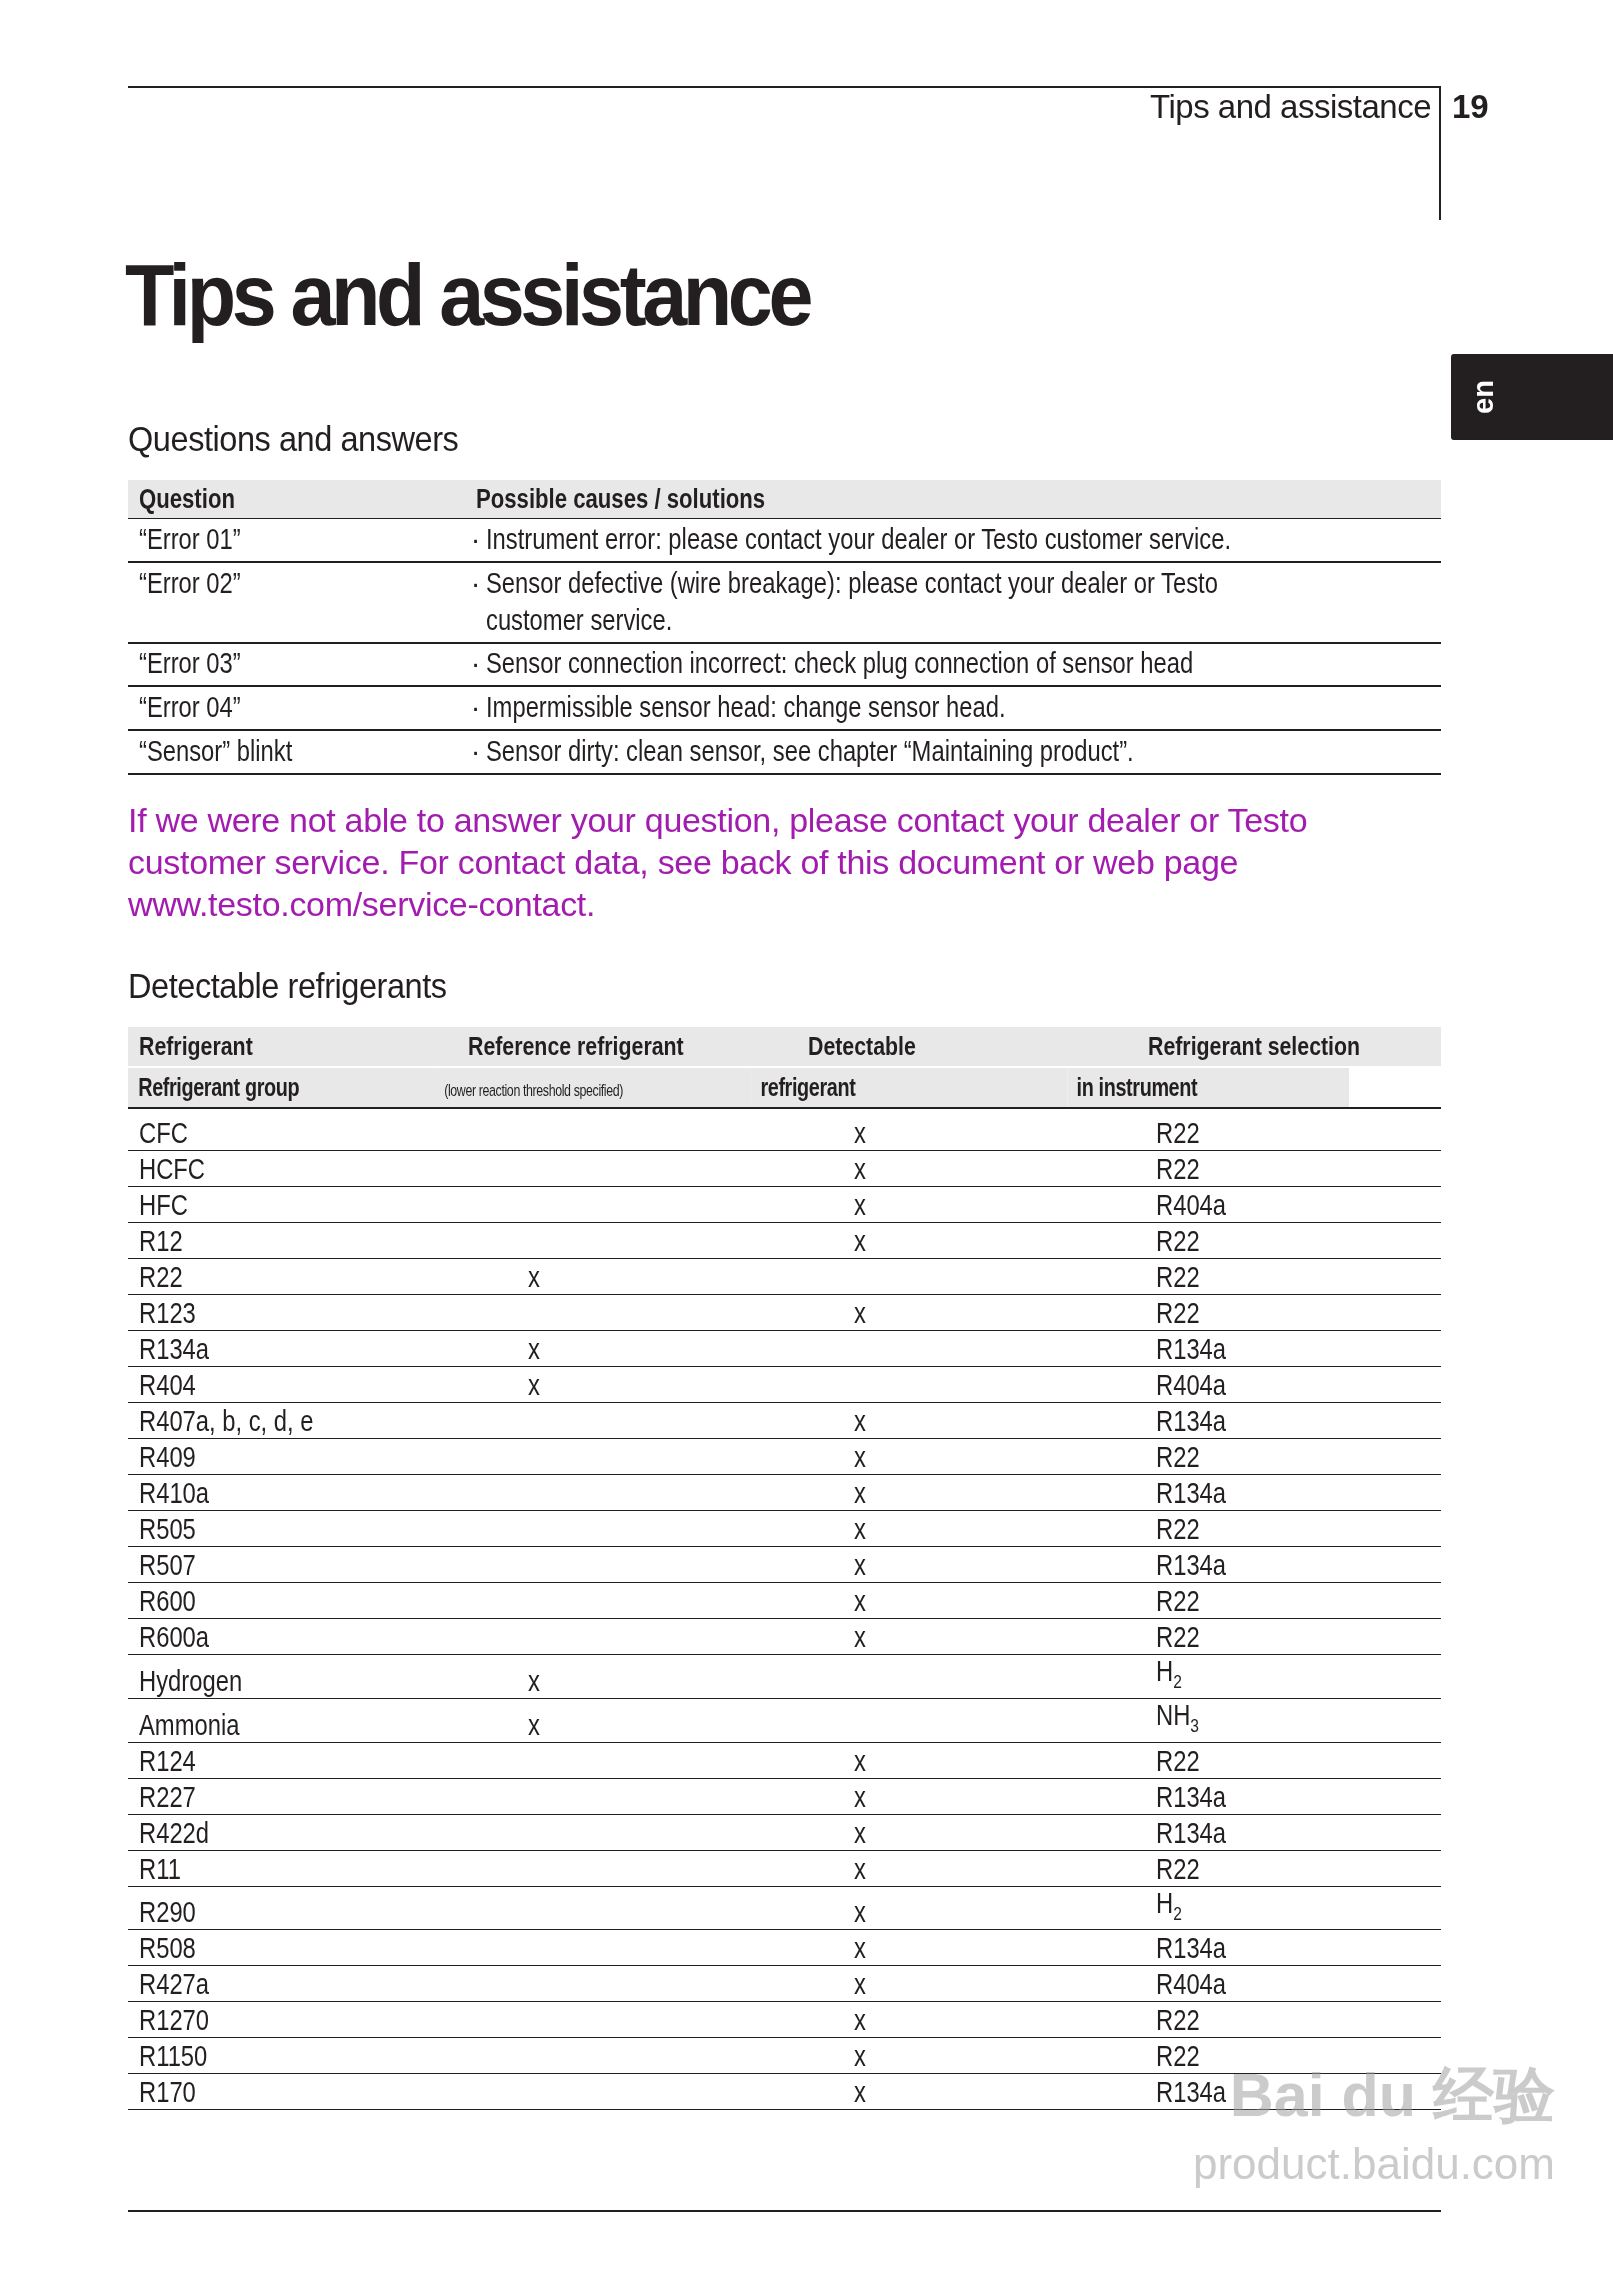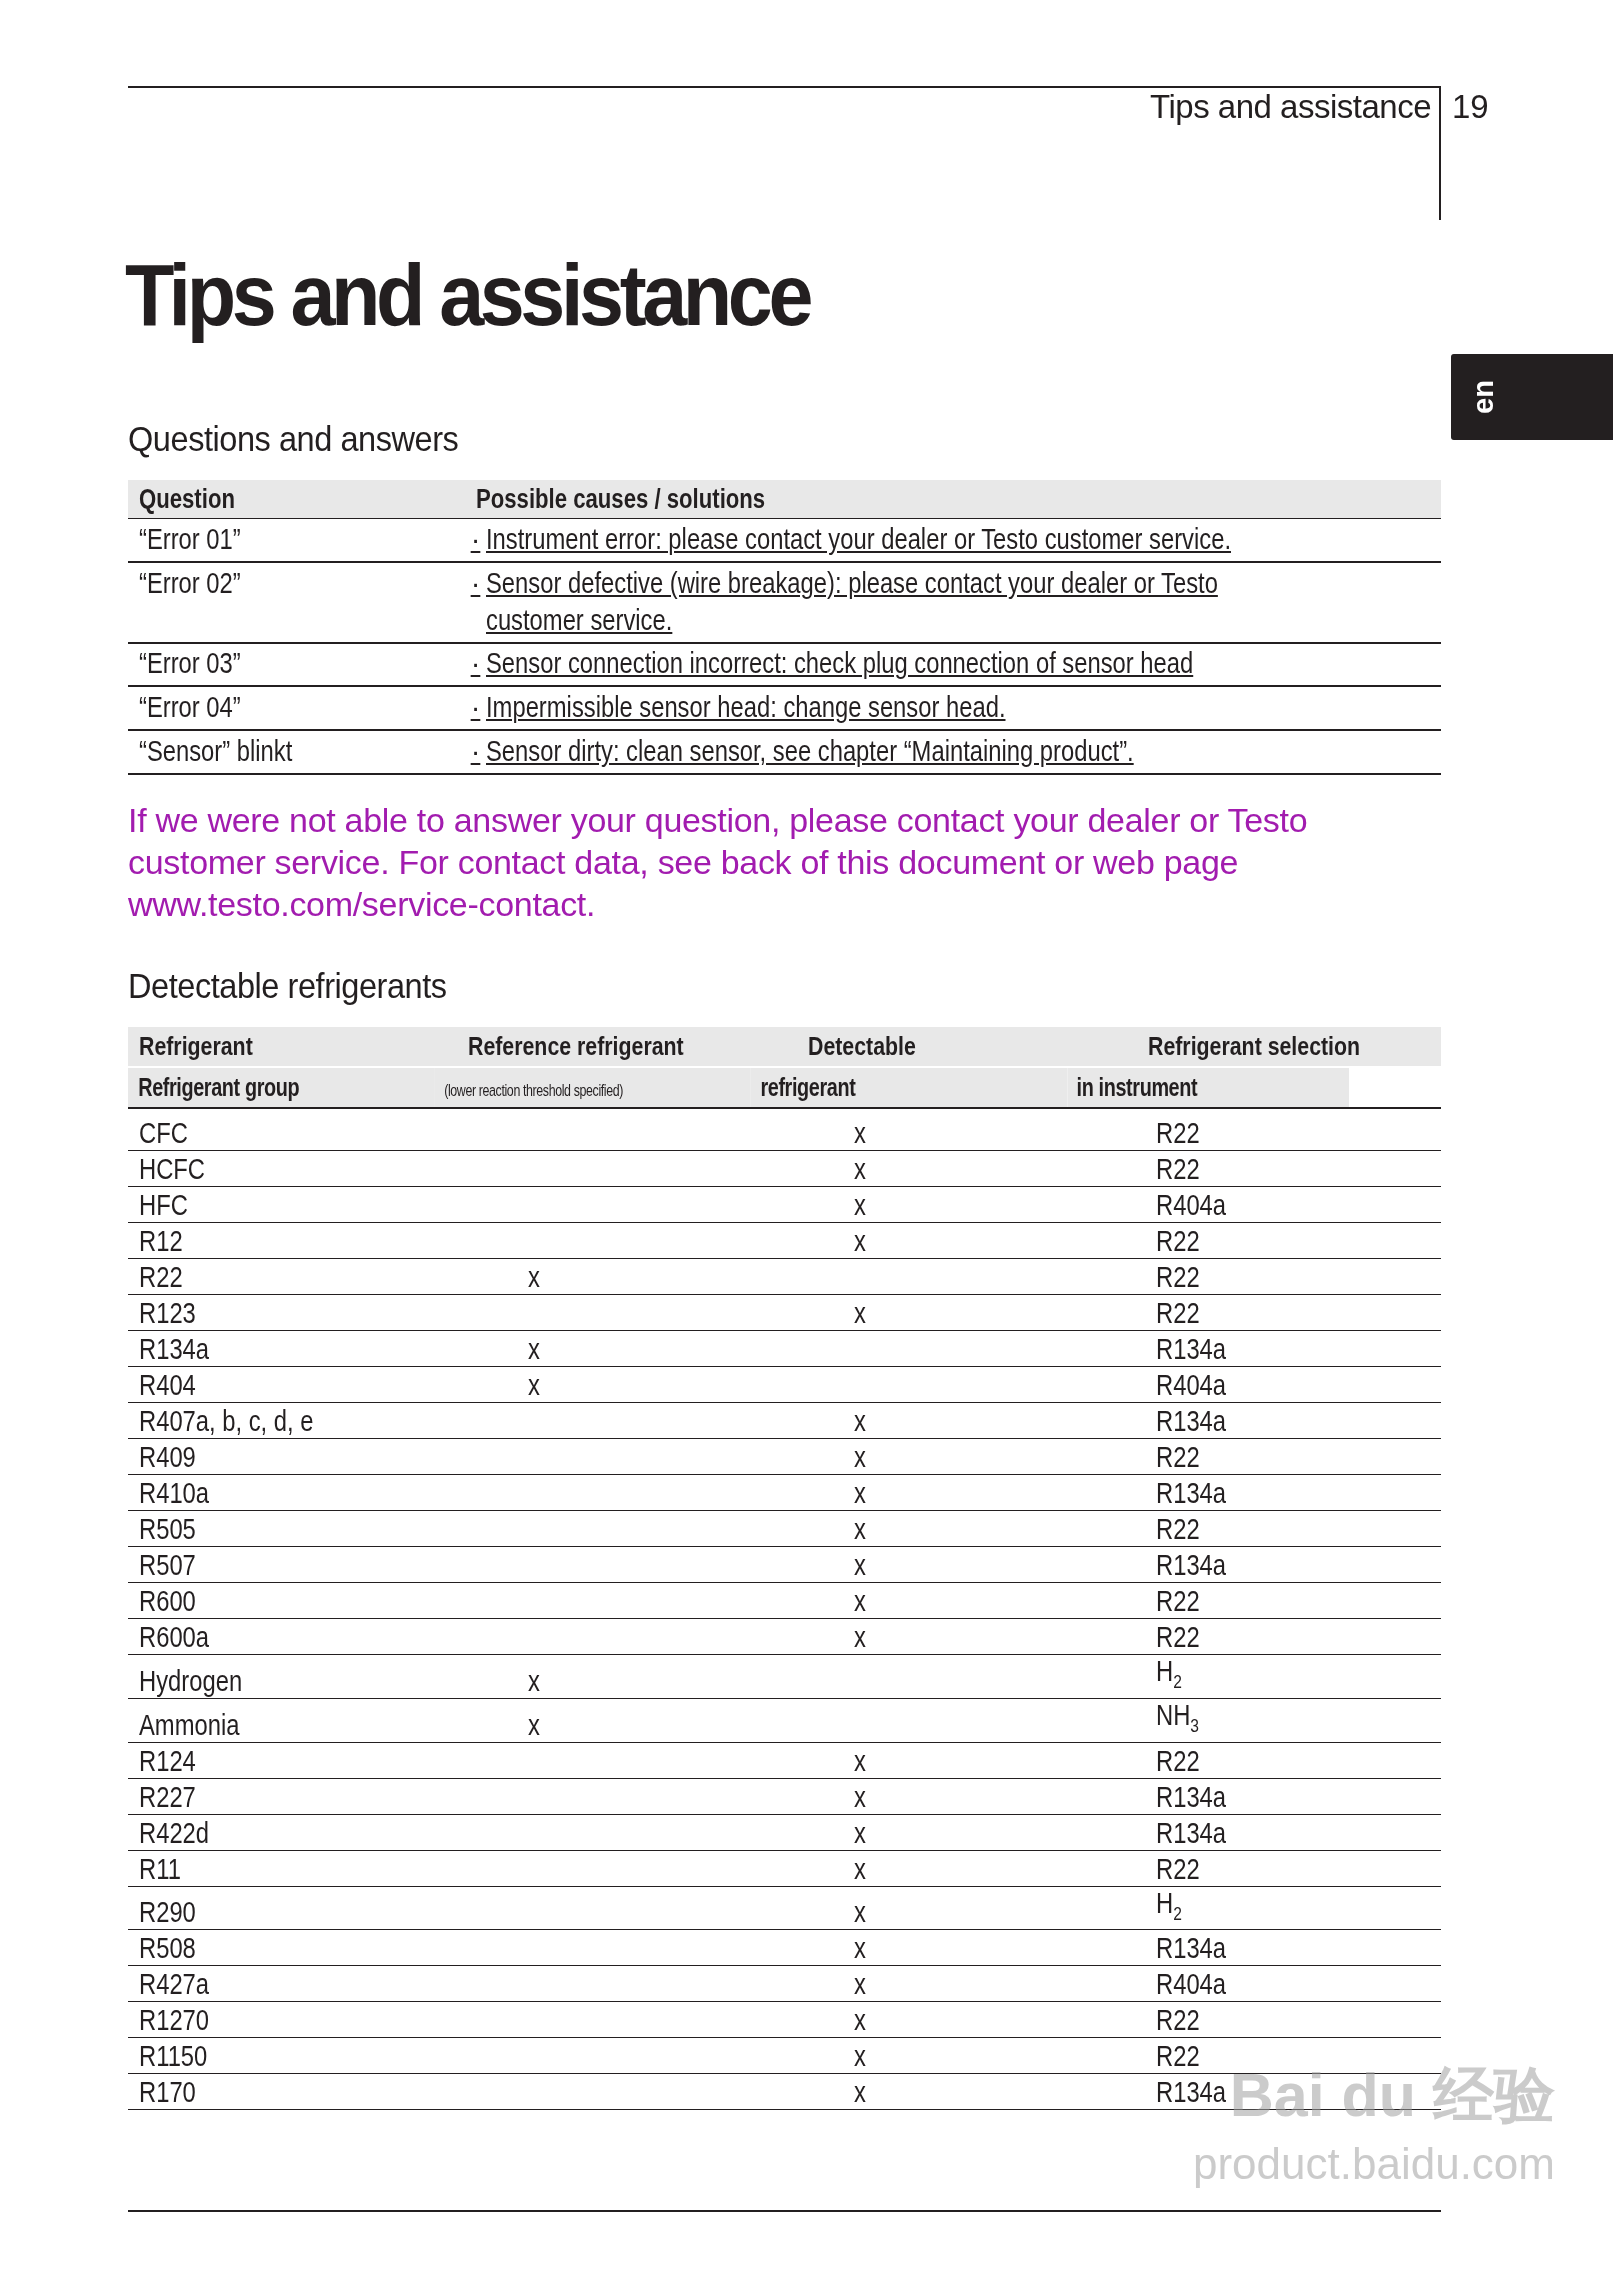--- a/index.html
+++ b/index.html
@@ -2,28 +2,28 @@
 <html><head>
 <meta charset="utf-8">
 <style>
   html,body{margin:0;padding:0;background:#fff;}
   body{width:1614px;height:2286px;position:relative;overflow:hidden;color:#231f20;
        font-family:"Liberation Sans",sans-serif;}
   .abs{position:absolute;}
   .hdr-line{left:128px;top:86px;width:1313px;height:1.9px;background:#231f20;}
   .hdr-vline{left:1439px;top:86px;width:1.9px;height:134px;background:#231f20;}
   .hdr-title{right:183px;top:88px;font-size:33px;font-weight:300;color:#231f20;letter-spacing:-0.5px;}
-  .hdr-page{left:1452px;top:88px;font-size:33px;font-weight:normal;}
+  .hdr-page{left:1452px;top:88px;font-size:33px;font-weight:bold;}
   .lang-tab{left:1451px;top:354px;width:163px;height:86px;background:#231f20;border-radius:2.9px 0 0 2.9px;}
   .lang-tab span{position:absolute;left:13.4px;top:43px;transform:translate(0,-50%) rotate(-90deg);
        transform-origin:center;color:#fff;font-size:29px;font-weight:bold;width:38px;text-align:center;}
   .title{left:125px;top:244px;font-size:88px;font-weight:bold;letter-spacing:-4.8px;transform:scaleX(0.92);transform-origin:left;}
   h2{margin:0;}
   .h2{left:128px;font-size:35px;font-weight:normal;letter-spacing:-0.5px;transform:scaleX(0.93);transform-origin:left;}
-  .qa{left:128px;top:480px;width:1313px;border-collapse:collapse;font-size:29px;text-decoration:underline;}
+  .qa{left:128px;top:480px;width:1313px;border-collapse:collapse;font-size:29px;}
   table{border-spacing:0;}
   .cond{display:inline-block;transform:scaleX(0.82);transform-origin:left;white-space:nowrap;}
   .qa th{background:#e8e8e8;text-align:left;font-weight:bold;height:38px;padding:0 0 0 10.6px;border-bottom:1.9px solid #231f20;font-size:27px;}
   .qa td{vertical-align:top;border-bottom:2.4px solid #231f20;padding:1.9px 0 2.9px 10.6px;line-height:37px;}
   .qa td.ans{padding-left:0;}
   .bullet{display:inline-block;width:21px;text-align:center;}
   .ans-wrap{display:flex;}
   .ans-text{flex:1;transform:scaleX(0.82);transform-origin:left;width:122%;}
   .para{left:128px;top:799px;width:1249px;font-size:34px;font-weight:300;line-height:42px;color:#a21caf;letter-spacing:-0.3px;}
   .rt{left:128px;top:1027px;width:1313px;border-collapse:collapse;font-size:29px;}

